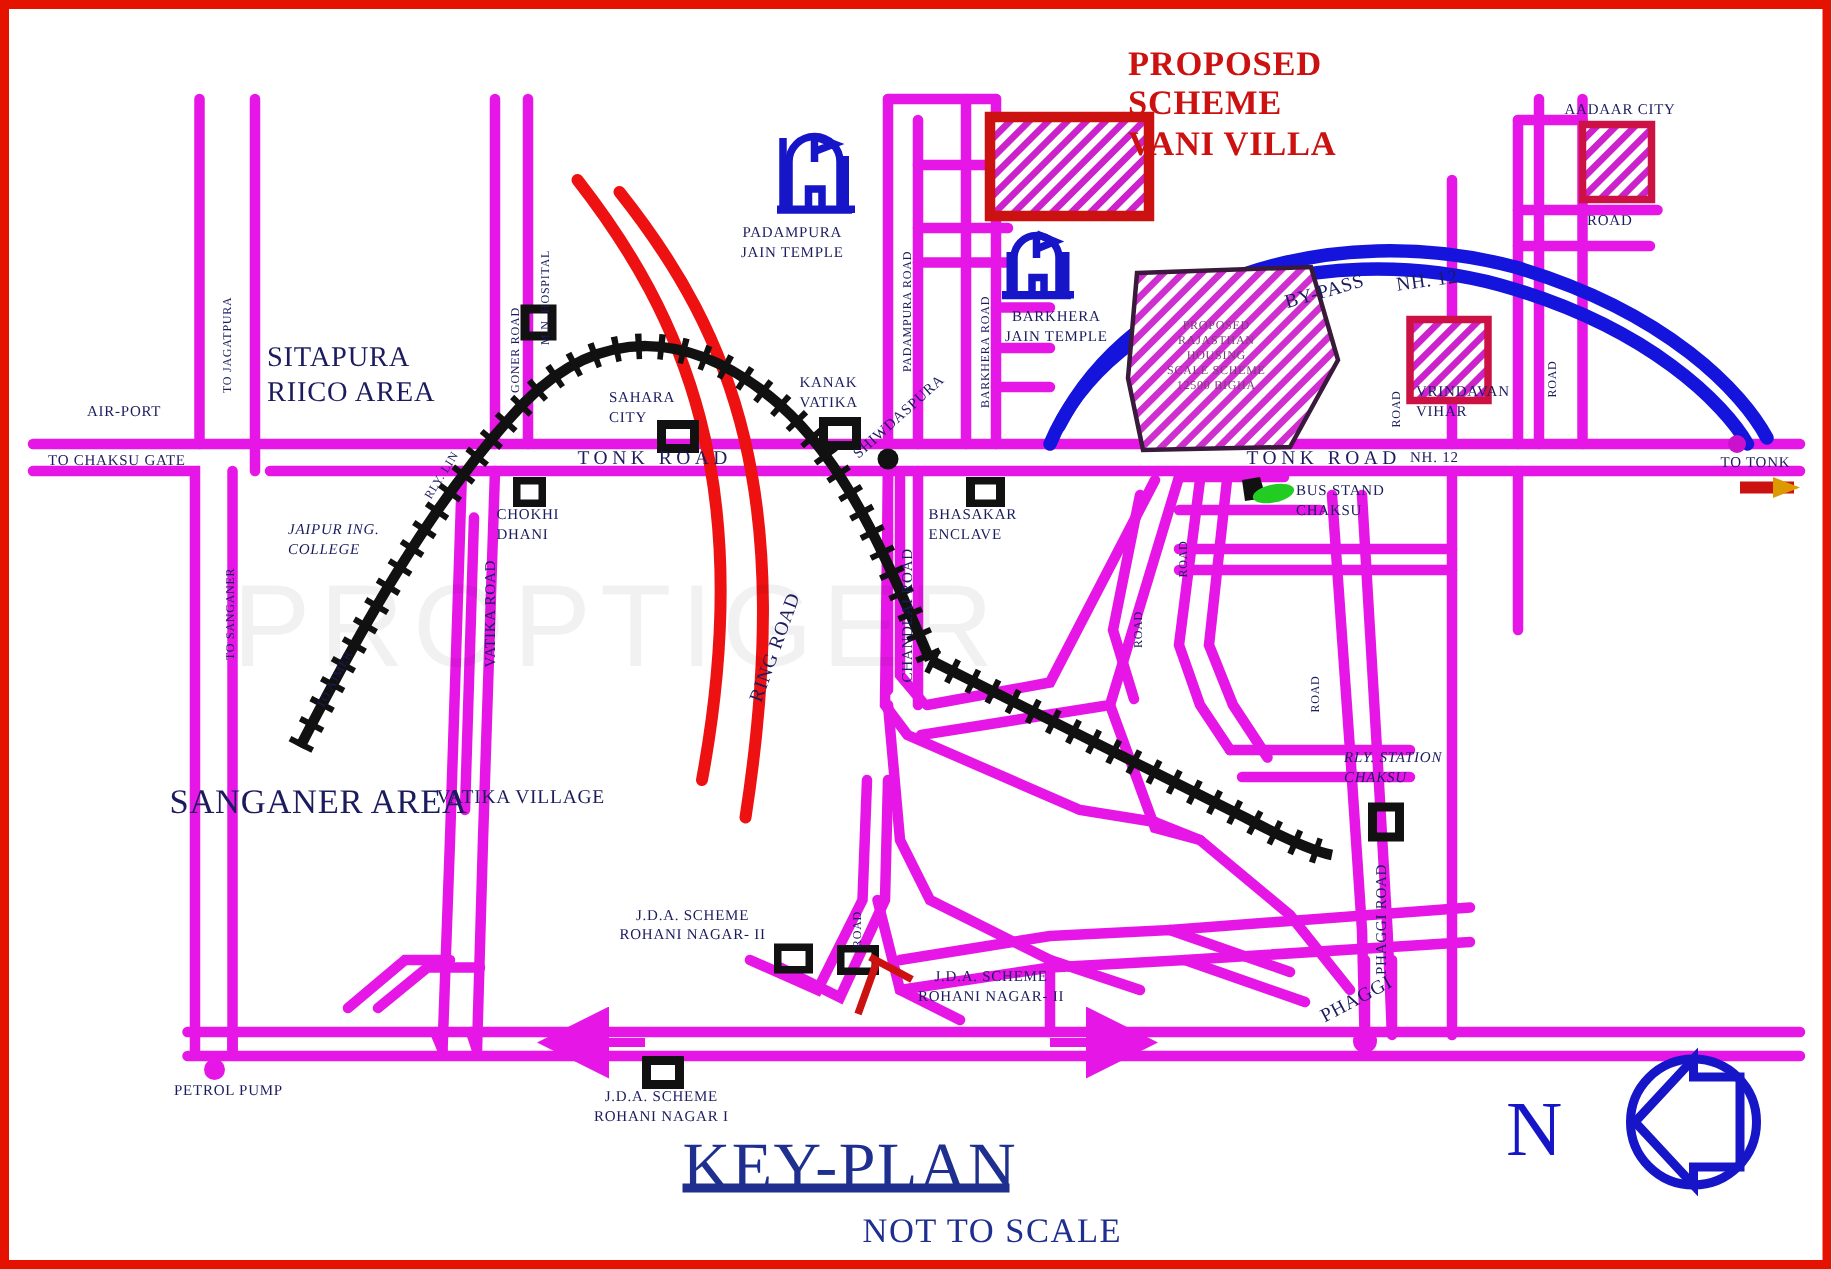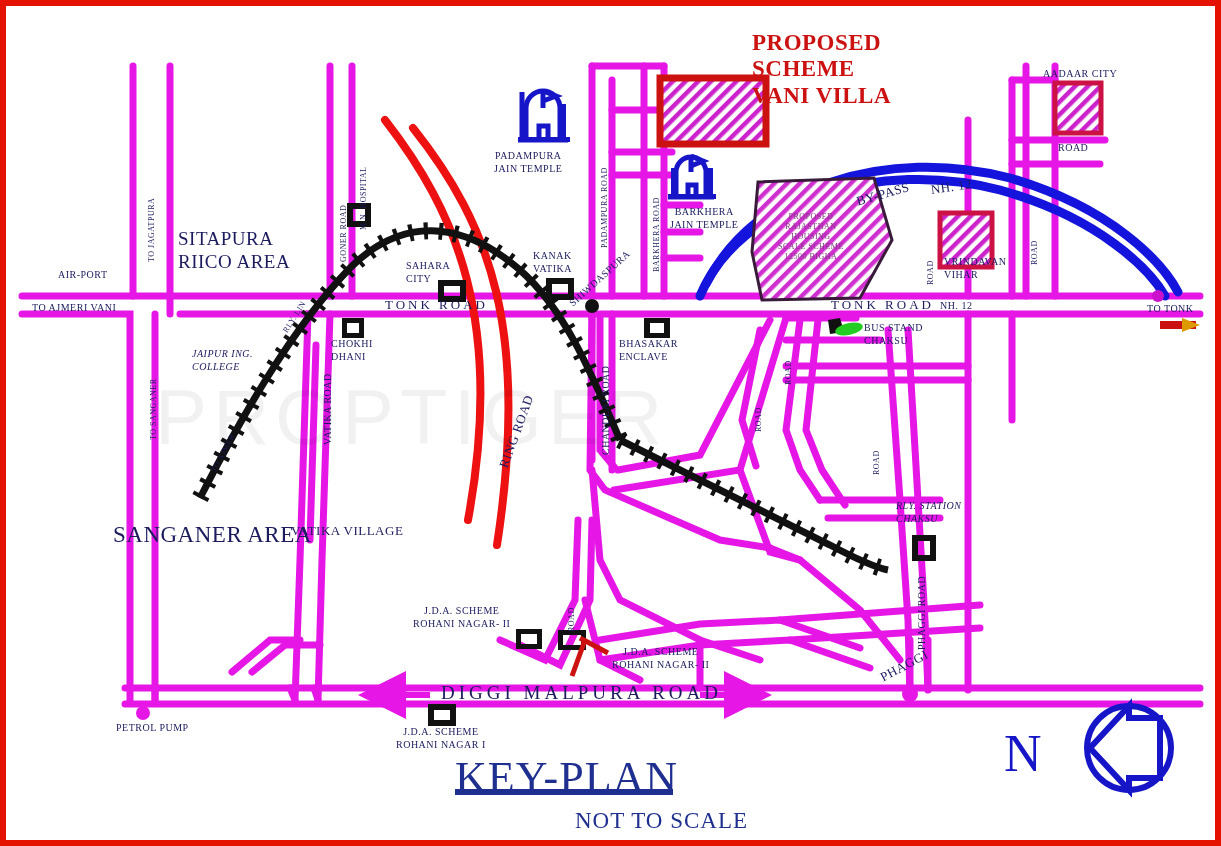--- a/index.html
+++ b/index.html
@@ -310,21 +310,21 @@
   </div>
 
   <div class="lbl xl" style="left:113px;top:522px;">SANGANER AREA</div>
   <div class="lbl lg" style="left:178px;top:228px;line-height:1.2;">
     <div>SITAPURA</div>
     <div>RIICO AREA</div>
   </div>
   <div class="lbl md" style="left:291px;top:524px;">VATIKA VILLAGE</div>
 
   <div class="lbl sm" style="left:58px;top:269px;">AIR-PORT</div>
-  <div class="lbl sm" style="left:32px;top:302px;">TO AJMERI VANI</div>
+  <div class="lbl sm" style="left:32px;top:302px;">TO CHAKSU GATE</div>
   <div class="lbl sm" style="left:192px;top:348px;line-height:1.25;font-style:italic;">
     <div>JAIPUR ING.</div>
       <div>COLLEGE</div>
   </div>
   <div class="lbl sm" style="left:331px;top:338px;line-height:1.25;">
     <div>CHOKHI</div>
       <div>DHANI</div>
   </div>
   <div class="lbl sm" style="left:406px;top:260px;line-height:1.25;">
     <div>SAHARA</div>
@@ -372,21 +372,20 @@
       <div>ROHANI NAGAR I</div>
   </div>
   <div class="lbl sm" style="left:116px;top:722px;">PETROL PUMP</div>
   <div class="lbl tiny rot90" style="left:360px;top:230px;">M.N. HOSPITAL</div>
   <div class="lbl md" style="left:878px;top:672px;transform:rotate(-28deg);transform-origin:left top;">PHAGGI</div>
 
   <div class="lbl md" style="left:385px;top:298px;letter-spacing:3px;">TONK ROAD</div>
   <div class="lbl md" style="left:831px;top:298px;letter-spacing:3px;">TONK ROAD</div>
   <div class="lbl sm" style="left:940px;top:300px;">NH. 12</div>
   <div class="lbl sm" style="left:1147px;top:303px;">TO TONK</div>
-  <div class="lbl lg" style="left:441px;top:682px;letter-spacing:4px;">DIGGI MALPURA ROAD</div>
 
   <div class="lbl md rot90" style="left:497px;top:465px;color:#1b1b5e;transform:rotate(-70deg);transform-origin:left top;">RING ROAD</div>
   <div class="lbl sm rot90" style="left:322px;top:445px;">VATIKA ROAD</div>
   <div class="lbl sm rot90" style="left:600px;top:455px;">CHANDLAI ROAD</div>
   <div class="lbl tiny rot90" style="left:340px;top:262px;">GONER ROAD</div>
   <div class="lbl tiny rot90" style="left:601px;top:248px;">PADAMPURA ROAD</div>
   <div class="lbl tiny rot90" style="left:653px;top:272px;">BARKHERA ROAD</div>
   <div class="lbl sm" style="left:567px;top:300px;transform:rotate(-42deg);transform-origin:left top;">SHIWDASPURA</div>
   <div class="lbl md" style="left:855px;top:195px;transform:rotate(-16deg);transform-origin:left top;">BY-PASS</div>
   <div class="lbl md" style="left:930px;top:183px;transform:rotate(-8deg);transform-origin:left top;">NH. 12</div>

